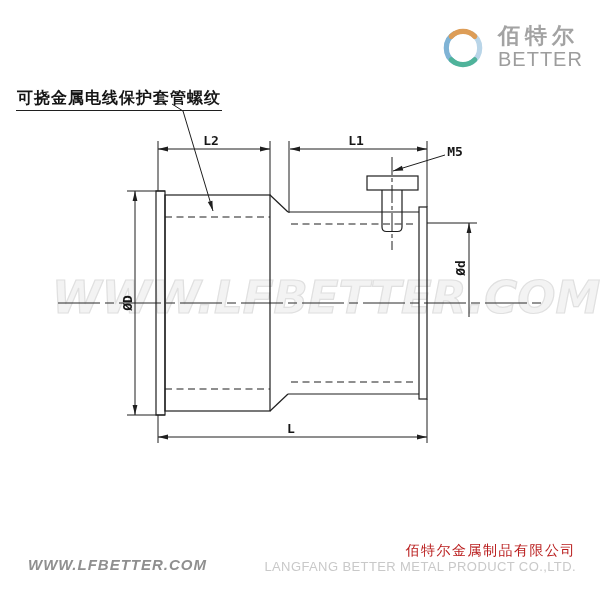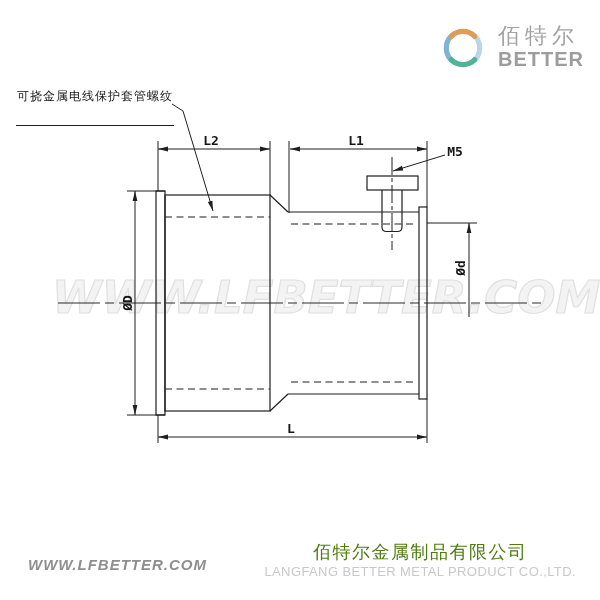--- a/index.html
+++ b/index.html
@@ -3,27 +3,27 @@
 <meta charset="utf-8">
 <style>
   html,body{margin:0;padding:0;background:#ffffff;}
   .page{position:relative;width:600px;height:600px;background:#ffffff;overflow:hidden;
         font-family:"Liberation Sans",sans-serif;}
 
   
   .logo{position:absolute;left:436px;top:20px;display:flex;align-items:center;z-index:4;}
   .logo-icon{width:54px;height:54px;}
   .logo-text{margin-left:8px;line-height:1;}
-  .logo-cn{font-size:22px;font-weight:normal;color:#a3a3a3;letter-spacing:5px;white-space:nowrap;}
-  .logo-en{font-size:20px;font-weight:700;color:#9d9d9d;letter-spacing:1px;margin-top:2px;white-space:nowrap;}
+  .logo-cn{font-size:22px;font-weight:bold;color:#a3a3a3;letter-spacing:5px;white-space:nowrap;}
+  .logo-en{font-size:20px;font-weight:400;color:#9d9d9d;letter-spacing:1px;margin-top:2px;white-space:nowrap;}
 
   
   .callout{position:absolute;left:16px;top:88px;z-index:3;
-           font-size:12px;font-weight:normal;color:#161616;letter-spacing:1px;
-           border-bottom:1.4px solid #1f1f1f;padding:0 1px 20px 1px;white-space:nowrap;}
+           font-size:16px;font-weight:bold;color:#161616;letter-spacing:1px;
+           border-bottom:1.4px solid #1f1f1f;padding:0 1px 1px 1px;white-space:nowrap;}
 
   
   .watermark{position:absolute;left:52px;top:271px;z-index:1;white-space:nowrap;
              font-family:"DejaVu Sans",sans-serif;
              font-size:45px;font-weight:bold;font-style:italic;letter-spacing:0px;
              color:#f3f3f3;-webkit-text-stroke:1.2px #e0e0e0;}
 
   
   .drawing{position:absolute;left:0;top:0;z-index:2;}
   .ln{stroke:#1f1f1f;stroke-width:1.2;fill:none;}
@@ -31,21 +31,21 @@
   .dash{stroke:#1f1f1f;stroke-width:1.1;fill:none;stroke-dasharray:7 4.5;}
   .cline{stroke:#2a2a2a;stroke-width:1;fill:none;stroke-dasharray:42 5 9 5;}
   .arr{fill:#1f1f1f;stroke:none;}
   .dimtxt{font-family:"DejaVu Sans Mono","Liberation Mono",monospace;
           font-size:13px;font-weight:bold;fill:#161616;}
 
   
   .footer-site{position:absolute;left:28px;top:556px;z-index:4;
                font-size:15px;font-weight:bold;font-style:italic;color:#8f8f8f;letter-spacing:1px;}
   .footer-right{position:absolute;right:24px;top:542px;z-index:4;text-align:right;line-height:1.15;}
-  .footer-cn{font-size:18px;color:#4d7c0f;letter-spacing:1.5px;white-space:nowrap;text-align:center;}
+  .footer-cn{font-size:14px;color:#b91c1c;letter-spacing:1.5px;white-space:nowrap;}
   .footer-en{font-size:13px;color:#c9c9c9;letter-spacing:0.4px;white-space:nowrap;margin-top:2px;}
 </style>
 </head>
 <body>
 
 <div class="page">
 
   <div class="watermark">WWW.LFBETTER.COM</div>
 
   <div class="logo">

